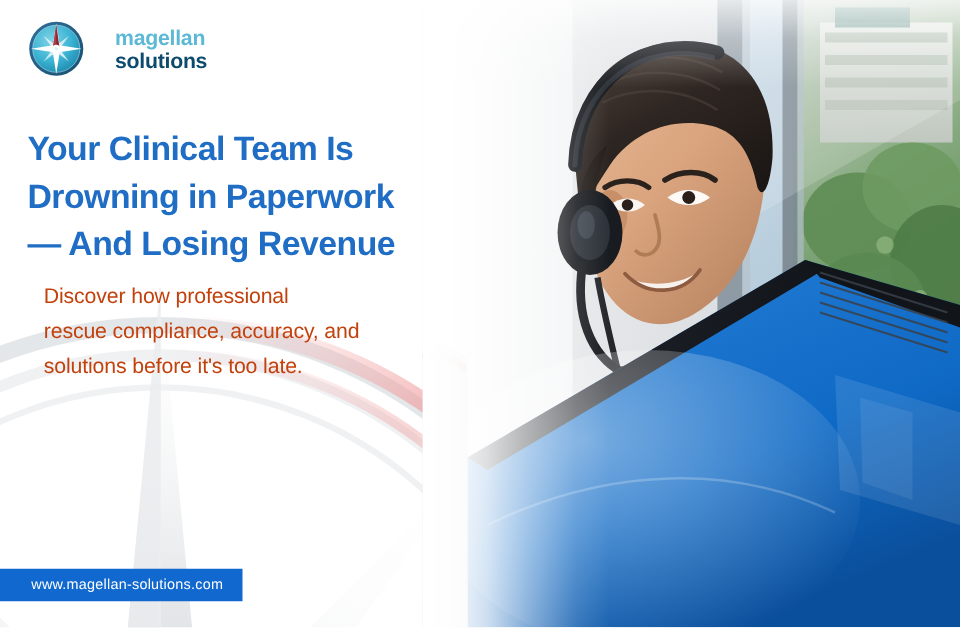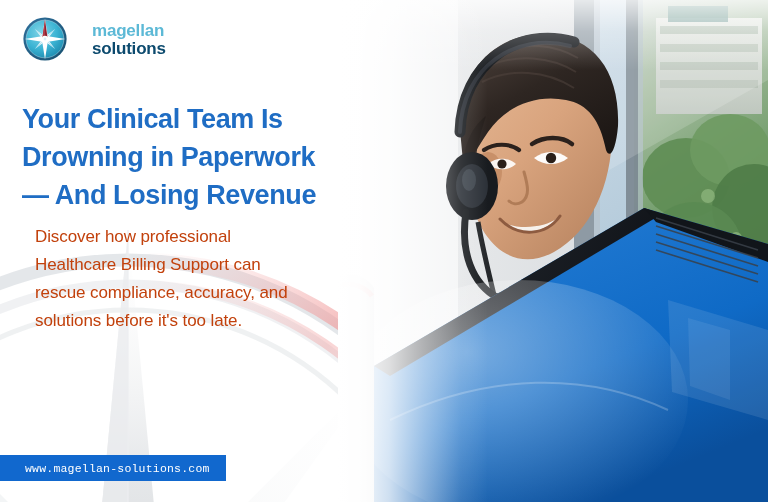--- a/index.html
+++ b/index.html
@@ -124,21 +124,20 @@
   
   .urlbar {
     position: absolute;
     left: 0;
     top: 455px;
     height: 26px;
     padding: 0 16px 0 25px;
     display: flex;
     align-items: center;
     background: #1168ce;
-    font-family: Liberation Mono, monospace;
   }
   .urlbar-text {
     font-size: 11.5px;
     font-weight: 400;
     letter-spacing: 0.2px;
     color: #ffffff;
     white-space: nowrap;
   }
 </style>
 </head>
@@ -445,21 +444,20 @@
   </div>
 
   <h1 class="headline">
     <span class="hl-line">Your Clinical Team Is</span>
     <span class="hl-line">Drowning in Paperwork</span>
     <span class="hl-line">— And Losing Revenue</span>
   </h1>
 
   <p class="subhead">
     <span class="sb-line">Discover how professional</span>
-    <span class="sb-line">Healthcare Billing Support can</span>
     <span class="sb-line">rescue compliance, accuracy, and</span>
     <span class="sb-line">solutions before it's too late.</span>
   </p>
 
   <div class="urlbar">
     <span class="urlbar-text">www.magellan-solutions.com</span>
   </div>
 
 </div>
 

